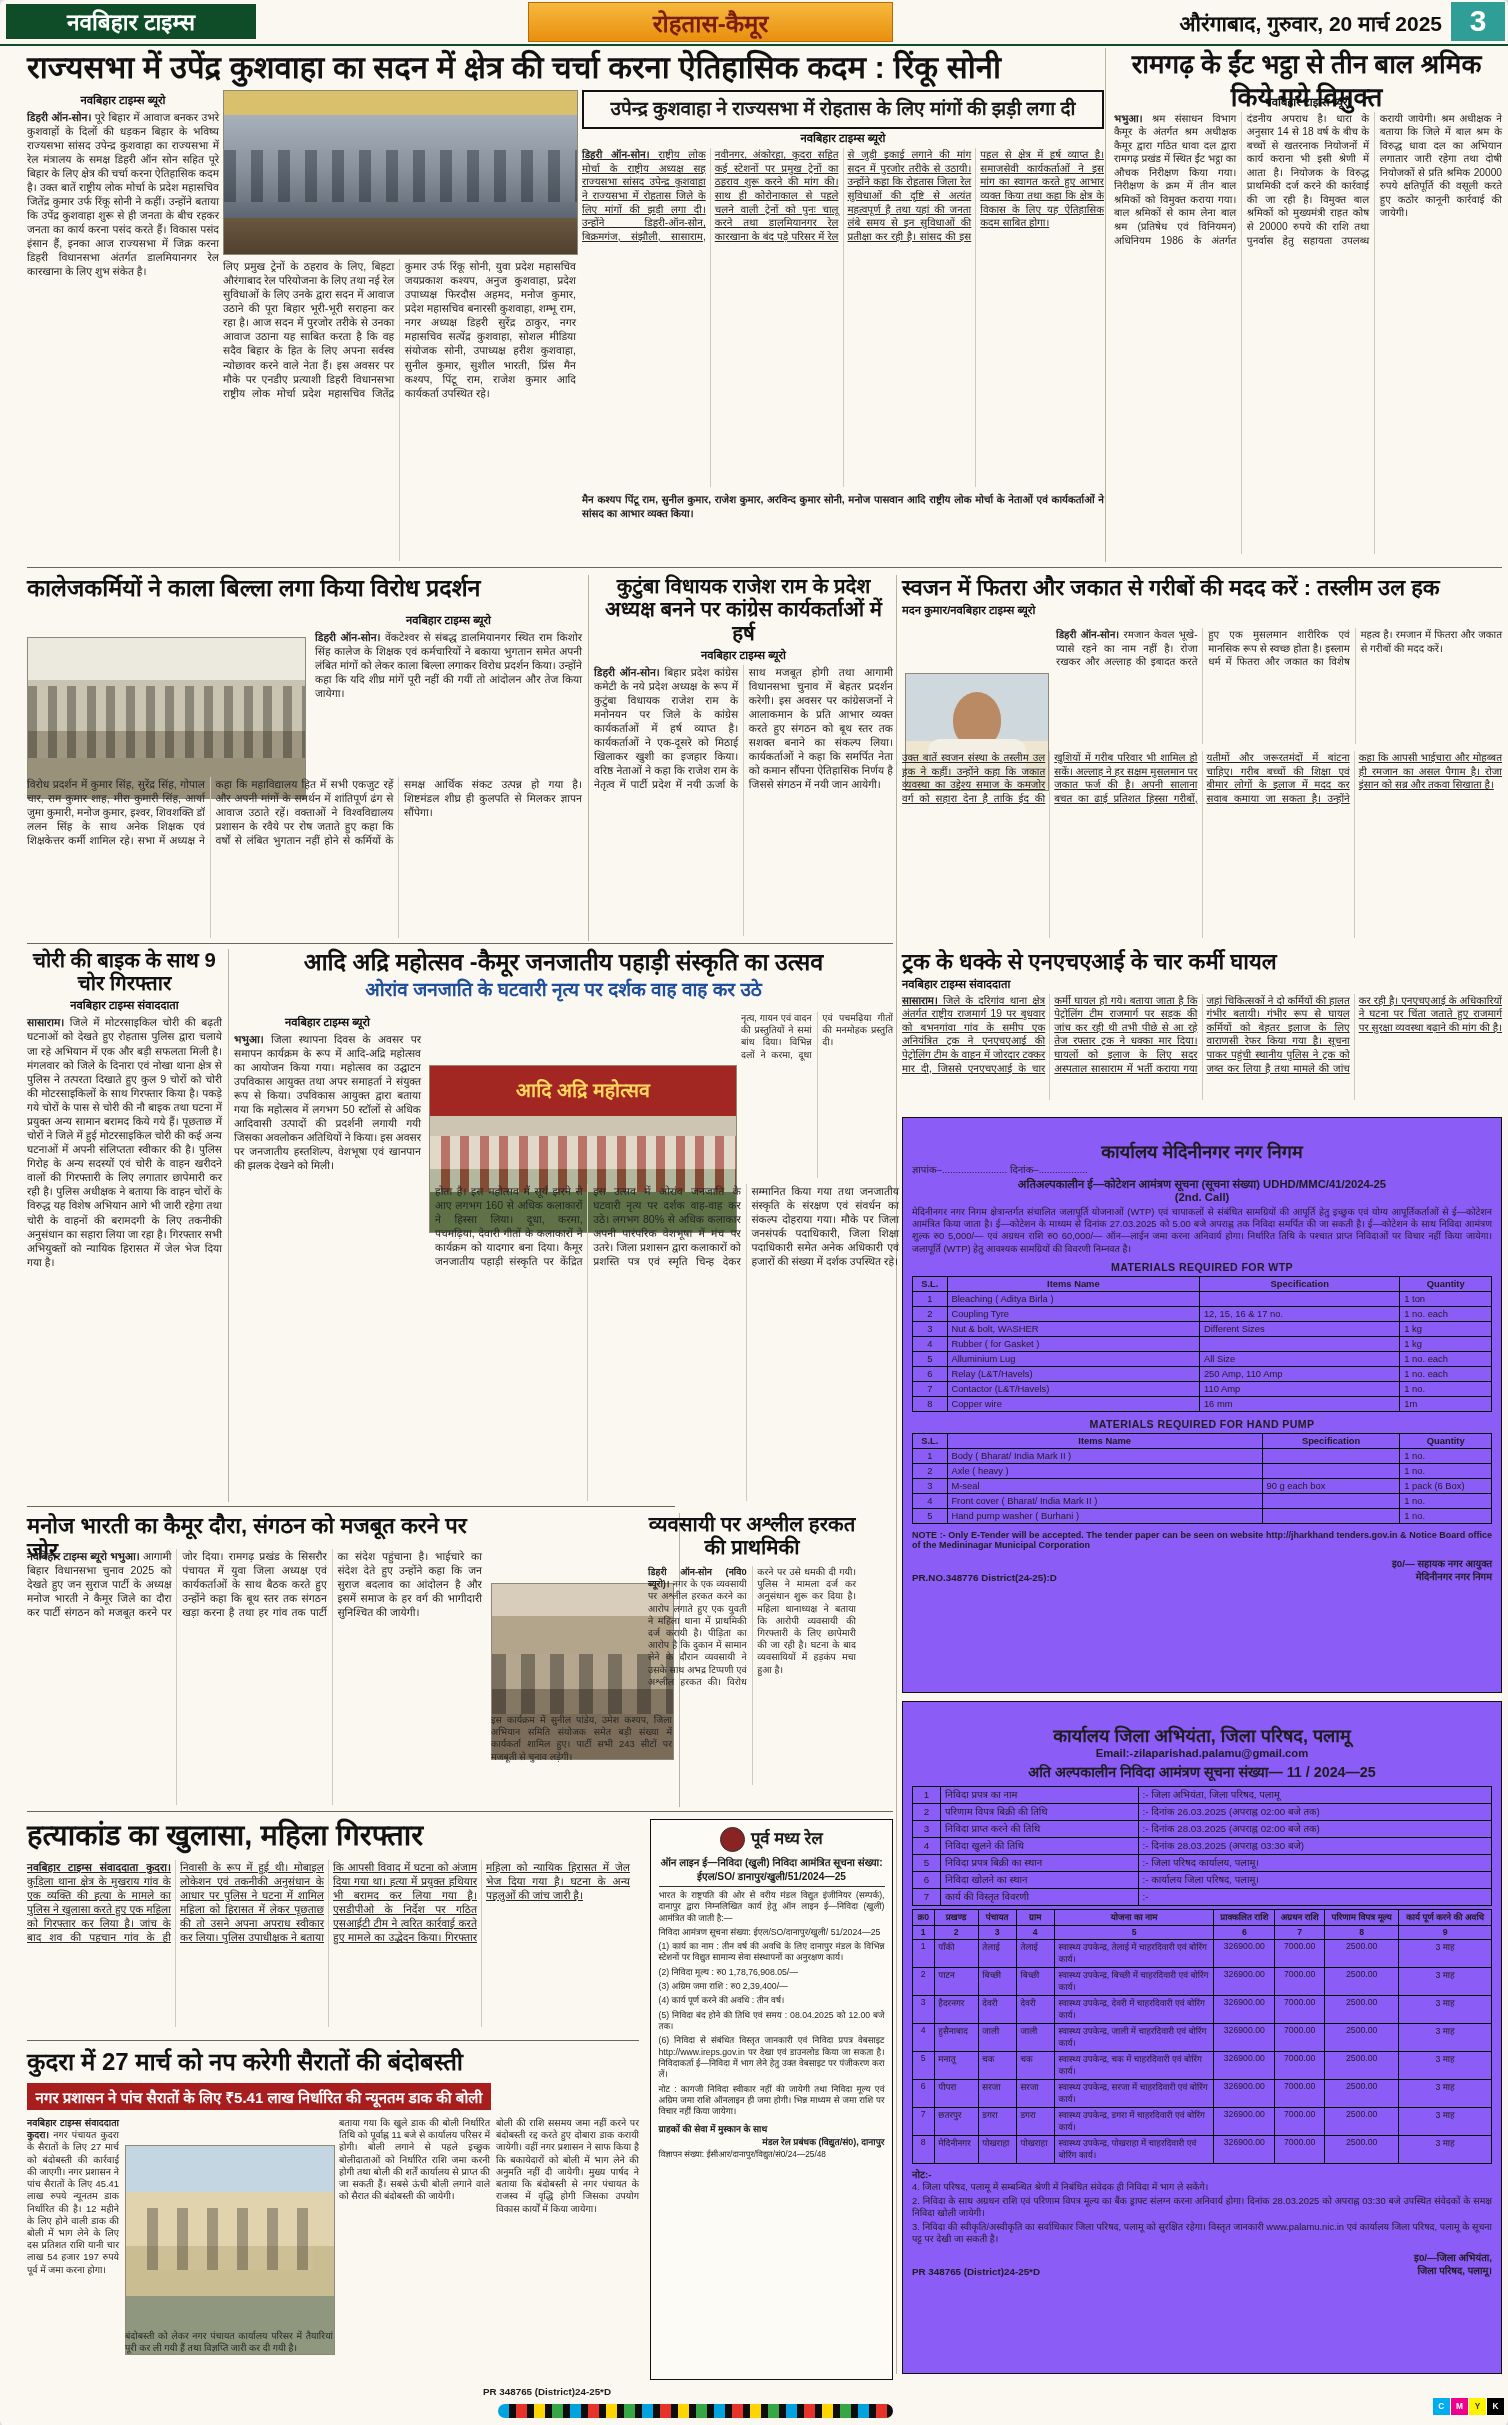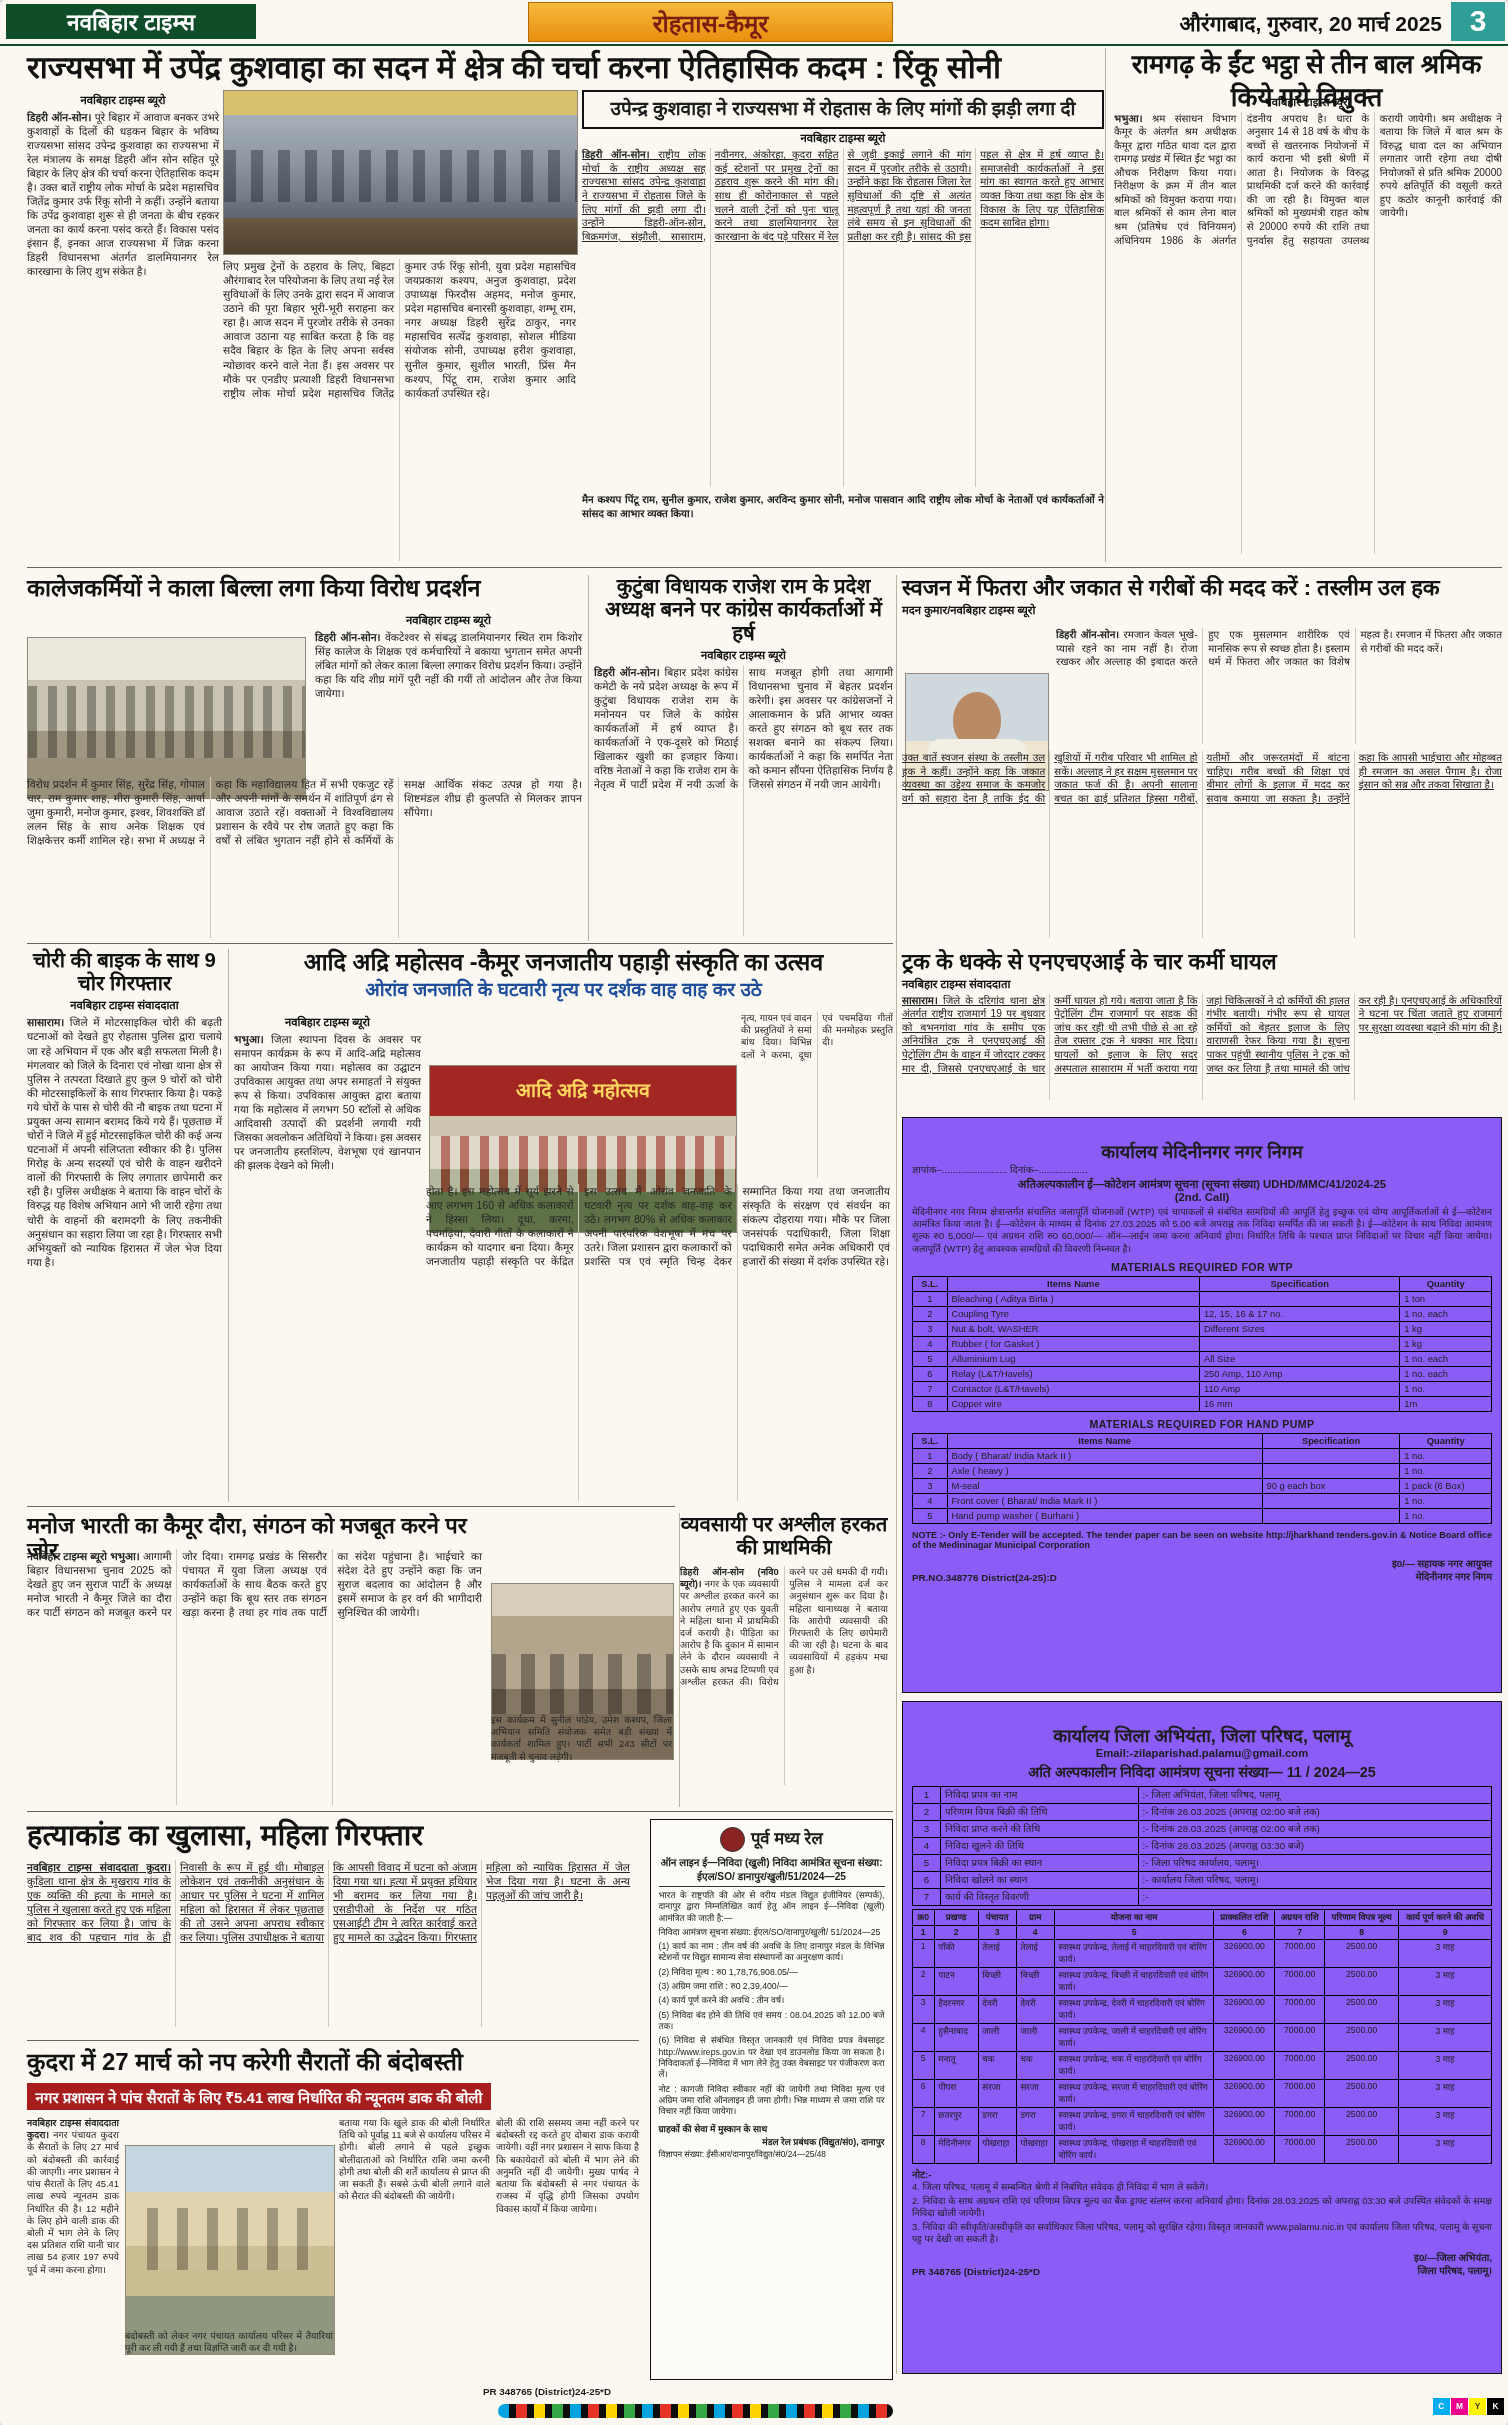--- a/index.html
+++ b/index.html
@@ -188,21 +188,21 @@
         <span class="dl">भभुआ।</span>
         <span>जिला स्थापना दिवस के अवसर पर समापन कार्यक्रम के रूप में आदि-अद्रि महोत्सव का आयोजन किया गया। महोत्सव का उद्घाटन उपविकास आयुक्त तथा अपर समाहर्ता ने संयुक्त रूप से किया। उपविकास आयुक्त द्वारा बताया गया कि महोत्सव में लगभग 50 स्टॉलों से अधिक आदिवासी उत्पादों की प्रदर्शनी लगायी गयी जिसका अवलोकन अ‍तिथियों ने किया। इस अवसर पर जनजातीय हस्तशिल्प, वेशभूषा एवं खानपान की झलक देखने को मिली।</span>
       </div>
     </div>
     <div class="abs photo photo4" style="left:195px;top:63px;width:306px;height:166px;">
       <span class="banner-text">आदि अद्रि महोत्सव</span>
     </div>
     <div class="abs body c2 small" style="left:507px;top:63px;width:152px;height:166px;">
       <span>नृत्य, गायन एवं वादन की प्रस्तुतियों ने समां बांध दिया। विभिन्न दलों ने करमा, दूधा एवं पचमढ़िया गीतों की मनमोहक प्रस्तुति दी।</span>
     </div>
-    <div class="abs body c3" style="left:192px;top:235px;width:464px;height:317px;">
+    <div class="abs body c3" style="left:201px;top:235px;width:464px;height:317px;">
       <span>होता है। इस महोत्सव में सूर्य झरने से आए लगभग 160 से अधिक कलाकारों ने हिस्सा लिया। दूधा, करमा, पचमढ़िया, देवारी गीतों के कलाकारों ने कार्यक्रम को यादगार बना दिया। कैमूर जनजातीय पहाड़ी संस्कृति पर केंद्रित इस उत्सव में ओरांव जनजाति के घटवारी नृत्य पर दर्शक वाह-वाह कर उठे। लगभग 80% से अधिक कलाकार अपनी पारंपरिक वेशभूषा में मंच पर उतरे। जिला प्रशासन द्वारा कलाकारों को प्रशस्ति पत्र एवं स्मृति चिन्ह देकर सम्मानित किया गया तथा जनजातीय संस्कृति के संरक्षण एवं संवर्धन का संकल्प दोहराया गया। मौके पर जिला जनसंपर्क पदाधिकारी, जिला शिक्षा पदाधिकारी समेत अनेक अधिकारी एवं हजारों की संख्या में दर्शक उपस्थित रहे।</span>
     </div>
   </div>
 
   <div class="abs" style="left:902px;top:949px;width:600px;height:163px;">
     <h2 class="hl" style="font-size:22px;">ट्रक के धक्के से एनएचएआई के चार कर्मी घायल</h2>
     <div class="byline" style="text-align:left;">नवबिहार टाइम्स संवाददाता</div>
     <div class="body c4" style="height:106px;font-size:10.2px;">
       <span class="dl">सासाराम।</span>
       <span>जिले के दरिगांव थाना क्षेत्र अंतर्गत राष्ट्रीय राजमार्ग 19 पर बुधवार को बभनगांवा गांव के समीप एक अनियंत्रित ट्रक ने एनएचएआई की पेट्रोलिंग टीम के वाहन में जोरदार टक्कर मार दी, जिससे एनएचएआई के चार कर्मी घायल हो गये। बताया जाता है कि पेट्रोलिंग टीम राजमार्ग पर सड़क की जांच कर रही थी तभी पीछे से आ रहे तेज रफ्तार ट्रक ने धक्का मार दिया। घायलों को इलाज के लिए सदर अस्पताल सासाराम में भर्ती कराया गया जहां चिकित्सकों ने दो कर्मियों की हालत गंभीर बतायी। गंभीर रूप से घायल कर्मियों को बेहतर इलाज के लिए वाराणसी रेफर किया गया है। सूचना पाकर पहुंची स्थानीय पुलिस ने ट्रक को जब्त कर लिया है तथा मामले की जांच कर रही है। एनएचएआई के अधिकारियों ने घटना पर चिंता जताते हुए राजमार्ग पर सुरक्षा व्यवस्था बढ़ाने की मांग की है।</span>
@@ -340,21 +340,21 @@
       <span class="dl">भभुआ।</span>
       <span>आगामी बिहार विधानसभा चुनाव 2025 को देखते हुए जन सुराज पार्टी के अध्यक्ष मनोज भारती ने कैमूर जिले का दौरा कर पार्टी संगठन को मजबूत करने पर जोर दिया। रामगढ़ प्रखंड के सिसरौर पंचायत में युवा जिला अध्यक्ष एवं कार्यकर्ताओं के साथ बैठक करते हुए उन्होंने कहा कि बूथ स्तर तक संगठन खड़ा करना है तथा हर गांव तक पार्टी का संदेश पहुंचाना है। भाईचारे का संदेश देते हुए उन्होंने कहा कि जन सुराज बदलाव का आंदोलन है और इसमें समाज के हर वर्ग की भागीदारी सुनिश्चित की जायेगी।</span>
     </div>
     <div class="abs photo photo5" style="left:464px;top:19.6px;width:181px;height:175px;"></div>
     <div class="abs body small" style="left:464px;top:201px;width:181px;height:92px;">
       <span>इस कार्यक्रम में सुनील पांडेय, उमेश कश्यप, जिला अभियान समिति संयोजक समेत बड़ी संख्या में कार्यकर्ता शामिल हुए। पार्टी सभी 243 सीटों पर मजबूती से चुनाव लड़ेगी।</span>
     </div>
   </div>
   <div class="abs vr" style="left:679px;top:1513px;height:294px;"></div>
 
-  <div class="abs" style="left:680px;top:1513px;width:208px;height:294px;">
+  <div class="abs" style="left:648px;top:1513px;width:208px;height:294px;">
     <h2 class="hl" style="font-size:20.4px;text-align:center;">व्यवसायी पर अश्लील हरकत की प्राथमिकी</h2>
     <div class="body c2 small" style="height:219px;margin-top:6px;">
       <span class="dl">डिहरी ऑन-सोन (नवि0 ब्यूरो)।</span>
       <span>नगर के एक व्यवसायी पर अश्लील हरकत करने का आरोप लगाते हुए एक युवती ने महिला थाना में प्राथमिकी दर्ज करायी है। पीड़िता का आरोप है कि दुकान में सामान लेने के दौरान व्यवसायी ने उसके साथ अभद्र टिप्पणी एवं अश्लील हरकत की। विरोध करने पर उसे धमकी दी गयी। पुलिस ने मामला दर्ज कर अनुसंधान शुरू कर दिया है। महिला थानाध्यक्ष ने बताया कि आरोपी व्यवसायी की गिरफ्तारी के लिए छापेमारी की जा रही है। घटना के बाद व्यवसायियों में हड़कंप मचा हुआ है।</span>
     </div>
   </div>
 
   <div class="abs hrl" style="left:27px;top:1811px;width:866px;"></div>
 
   <div class="abs" style="left:27px;top:1819px;width:603px;height:219px;">

